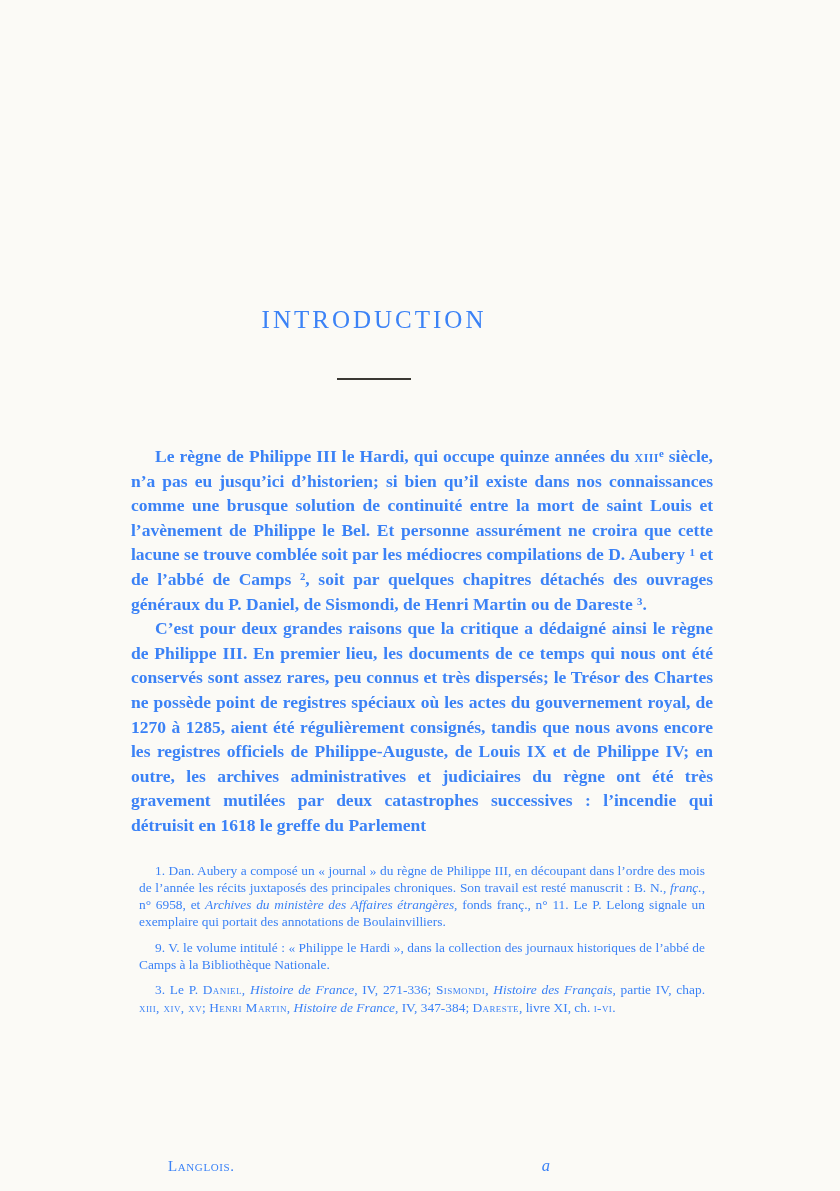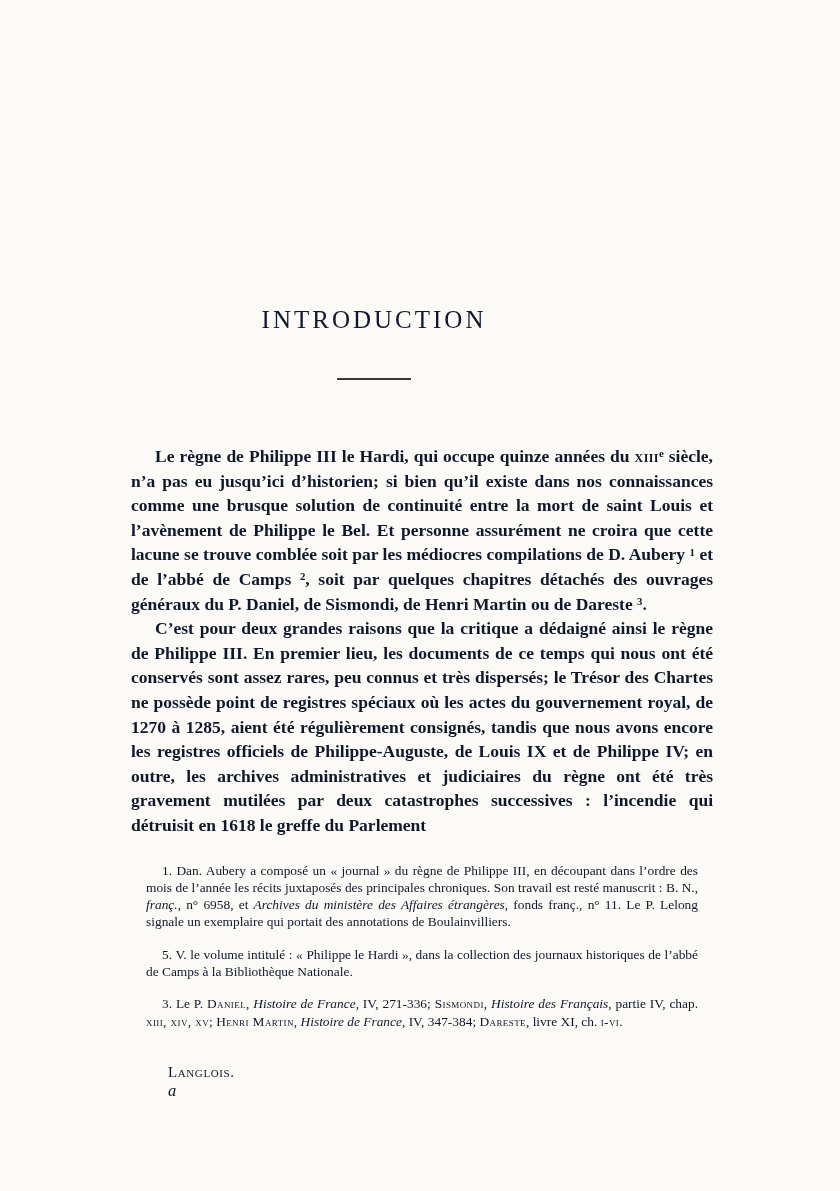--- a/index.html
+++ b/index.html
@@ -6,21 +6,21 @@
   html, body { margin: 0; padding: 0; }
   body {
     width: 840px; height: 1191px;
     background: #fbfaf6;
     font-family: "Liberation Serif", "DejaVu Serif", serif;
   }
   .page {
     position: relative;
     width: 748px; height: 1191px;
     background: #fbfaf6;
-    color: #0f172a;
+    color: #3b82f6;
     overflow: hidden;
   }
   .title {
     margin: 0;
     padding-top: 306px;
     text-align: center;
     font-size: 25px;
     font-weight: 400;
     letter-spacing: 3px;
   }
@@ -38,56 +38,55 @@
     font-weight: bold;
   }
   .body-text p { margin: 0; text-indent: 24px; }
   .footnotes {
     margin: 24px 0 0 131px;
     width: 582px;
     font-size: 13.4px;
     line-height: 17.3px;
     text-align: justify;
   }
-  .footnotes p { margin: 15px; text-indent: 16px; font-family: Liberation Serif, serif; }
+  .footnotes p { margin: 8px; text-indent: 16px; font-family: Liberation Serif, serif; }
   .s-i  { font-style: italic; }
   .s-sc { font-variant: small-caps; letter-spacing: 0.4px; }
   .s-sup {
     font-size: 0.62em;
     position: relative;
     top: -0.45em;
     line-height: 0;
   }
   .page-footer {
     position: absolute;
-    top: 1064px; left: 168px; right: 198px;
+    top: 1156px; left: 168px; right: 198px;
     display: flex;
-    justify-content: flex-end;
+    justify-content: space-between;
     align-items: baseline;
     font-size: 15px;
-    flex-direction: column;
   }
   .author { font-variant: small-caps; letter-spacing: 0.6px; }
   .sig { font-style: italic; font-size: 16.5px; }
 </style>
 </head>
 <body>
 
 <div class="page">
   <h1 class="title">INTRODUCTION</h1>
   <div class="rule"></div>
 
   <section class="body-text" id="body-text">
       <p><span>Le règne de Philippe III le Hardi, qui occupe quinze années du </span><span class="s-sc">xiii</span><span class="s-sup">e</span><span> siècle, n’a pas eu jusqu’ici d’historien; si bien qu’il existe dans nos connaissances comme une brusque solution de continuité entre la mort de saint Louis et l’avènement de Philippe le Bel. Et personne assurément ne croira que cette lacune se trouve comblée soit par les médiocres compilations de D. Aubery </span><span class="s-sup">1</span><span> et de l’abbé de Camps </span><span class="s-sup">2</span><span>, soit par quelques chapitres détachés des ouvrages généraux du P. Daniel, de Sismondi, de Henri Martin ou de Dareste </span><span class="s-sup">3</span><span>.</span></p>
       <p><span>C’est pour deux grandes raisons que la critique a dédaigné ainsi le règne de Philippe III. En premier lieu, les documents de ce temps qui nous ont été conservés sont assez rares, peu connus et très dispersés; le Trésor des Chartes ne possède point de registres spéciaux où les actes du gouvernement royal, de 1270 à 1285, aient été régulièrement consignés, tandis que nous avons encore les registres officiels de Philippe-Auguste, de Louis IX et de Philippe IV; en outre, les archives administratives et judiciaires du règne ont été très gravement mutilées par deux catastrophes successives : l’incendie qui détruisit en 1618 le greffe du Parlement</span></p>
     </section>
 
   <section class="footnotes" id="footnotes">
       <p><span>1. Dan. Aubery a composé un « journal » du règne de Philippe III, en découpant dans l’ordre des mois de l’année les récits juxtaposés des principales chroniques. Son travail est resté manuscrit : B. N., </span><span class="s-i">franç.</span><span>, n° 6958, et </span><span class="s-i">Archives du ministère des Affaires étrangères</span><span>, fonds franç., n° 11. Le P. Lelong signale un exemplaire qui portait des annotations de Boulainvilliers.</span></p>
-      <p><span>5. V. le volume intitulé : « Philippe le Hardi », dans la collection des journaux historiques de l’abbé de Camps à la Bibliothèque Nationale.</span></p>
+      <p><span>9. V. le volume intitulé : « Philippe le Hardi », dans la collection des journaux historiques de l’abbé de Camps à la Bibliothèque Nationale.</span></p>
       <p><span>3. Le P. </span><span class="s-sc">Daniel</span><span>, </span><span class="s-i">Histoire de France</span><span>, IV, 271-336; </span><span class="s-sc">Sismondi</span><span>, </span><span class="s-i">Histoire des Français</span><span>, partie IV, chap. </span><span class="s-sc">xiii, xiv, xv</span><span>; </span><span class="s-sc">Henri Martin</span><span>, </span><span class="s-i">Histoire de France</span><span>, IV, 347-384; </span><span class="s-sc">Dareste</span><span>, livre XI, ch. </span><span class="s-sc">i-vi</span><span>.</span></p>
     </section>
 
   <footer class="page-footer">
     <span class="author">Langlois.</span>
     <span class="sig">a</span>
   </footer>
 </div>
 
 </body></html>

